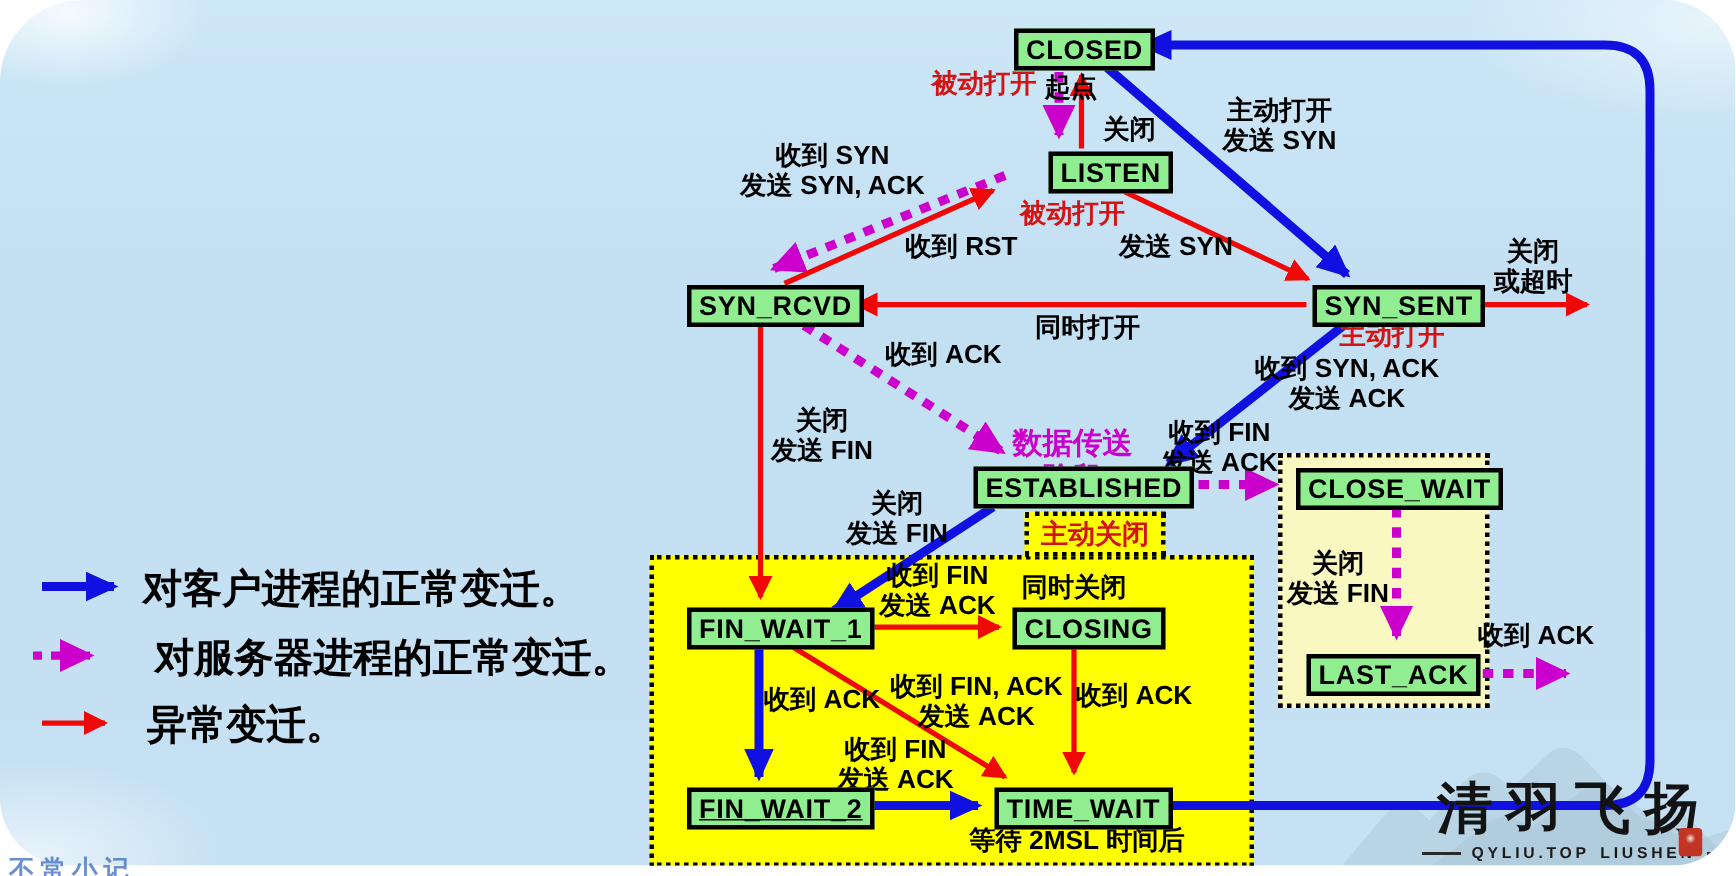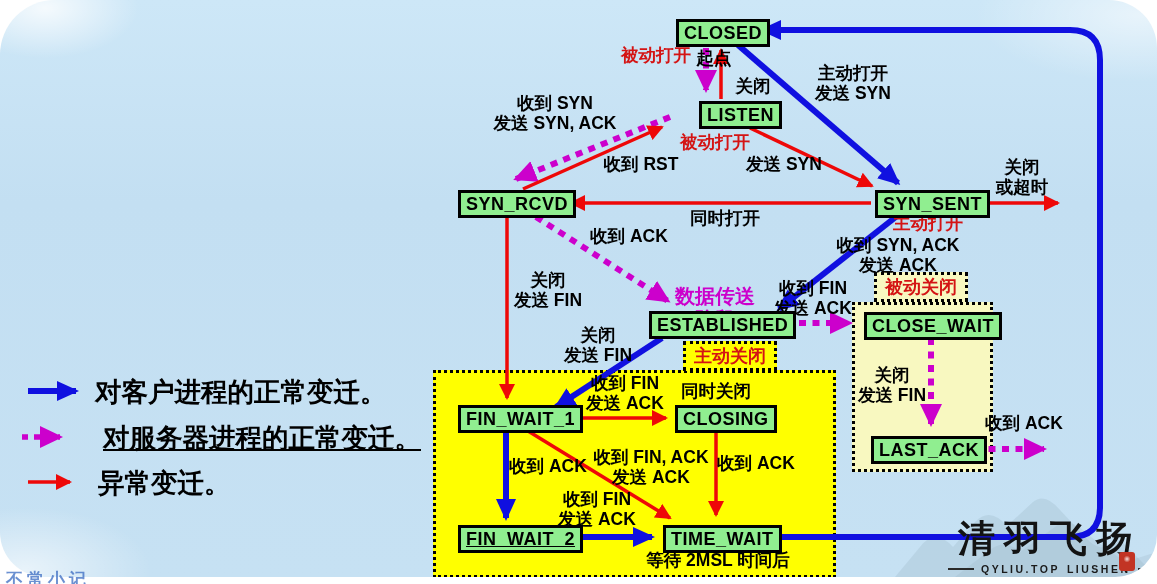--- a/index.html
+++ b/index.html
@@ -44,21 +44,20 @@
 </style>
 </head>
 <body>
 
 <div class="canvas">
   <div class="stage">
 
     <div class="region active" style="left:433px;top:370px;width:397px;height:202px;"></div>
     <div class="region passive" style="left:852px;top:302px;width:135px;height:164px;"></div>
     <div class="rtag active" style="left:683px;top:341px;">主动关闭</div>
-    <div class="rtag passive" style="left:874px;top:272px;">被动关闭</div>
 
     <svg class="mountains" style="left:895px;top:492px;" width="262" height="85" viewBox="0 0 262 85">
       <path d="M0 85 L25 55 Q40 35 58 55 L80 30 Q95 14 112 34 L138 10 Q150 0 165 18 L195 50 Q210 62 225 48 L262 85 Z" fill="#8fa8b8" fill-opacity="0.22"></path>
       <path d="M60 85 L95 58 Q110 46 125 60 L160 35 Q175 24 192 42 L230 70 L262 60 L262 85 Z" fill="#9db4c2" fill-opacity="0.25"></path>
     </svg>
 
     <svg class="arrows" width="1157" height="577" viewBox="0 0 1157 577">
       <defs>
         <marker id="mb" markerUnits="userSpaceOnUse" markerWidth="26" markerHeight="22" refX="19" refY="10" orient="auto">
           <path d="M0,0 L22,10 L0,20 Z" fill="#1010e0"></path>
@@ -174,21 +173,21 @@
     <div class="state" style="left:875px;top:190px;">SYN_SENT</div>
     <div class="state" style="left:649px;top:311px;">ESTABLISHED</div>
     <div class="state" style="left:864px;top:312px;">CLOSE_WAIT</div>
     <div class="state" style="left:458px;top:405px;">FIN_WAIT_1</div>
     <div class="state" style="left:675px;top:405px;">CLOSING</div>
     <div class="state" style="left:458px;top:525px;text-decoration:underline;">FIN_WAIT_2</div>
     <div class="state" style="left:663px;top:525px;">TIME_WAIT</div>
     <div class="state" style="left:871px;top:436px;">LAST_ACK</div>
 
     <div class="legend-lbl" style="left:95px;top:374px;">对客户进程的正常变迁。</div>
-    <div class="legend-lbl" style="left:103px;top:420px;text-decoration:underline;">对服务器进程的正常变迁。</div>
+    <div class="legend-lbl" style="left:103px;top:420px;">对服务器进程的正常变迁。</div>
     <div class="legend-lbl" style="left:98px;top:465px;">异常变迁。</div>
 
     <div class="wm wm-brand" style="left:958px;top:514px;">清羽飞扬</div>
     <div class="wm wm-sub" style="left:948px;top:563px;">
       <i class="wm-rule"></i>
       <span>QYLIU.TOP</span>
       <span>LIUSHEN</span>
       <i class="wm-rule"></i>
     </div>
     <div class="seal" style="left:1119px;top:552px;"></div>

